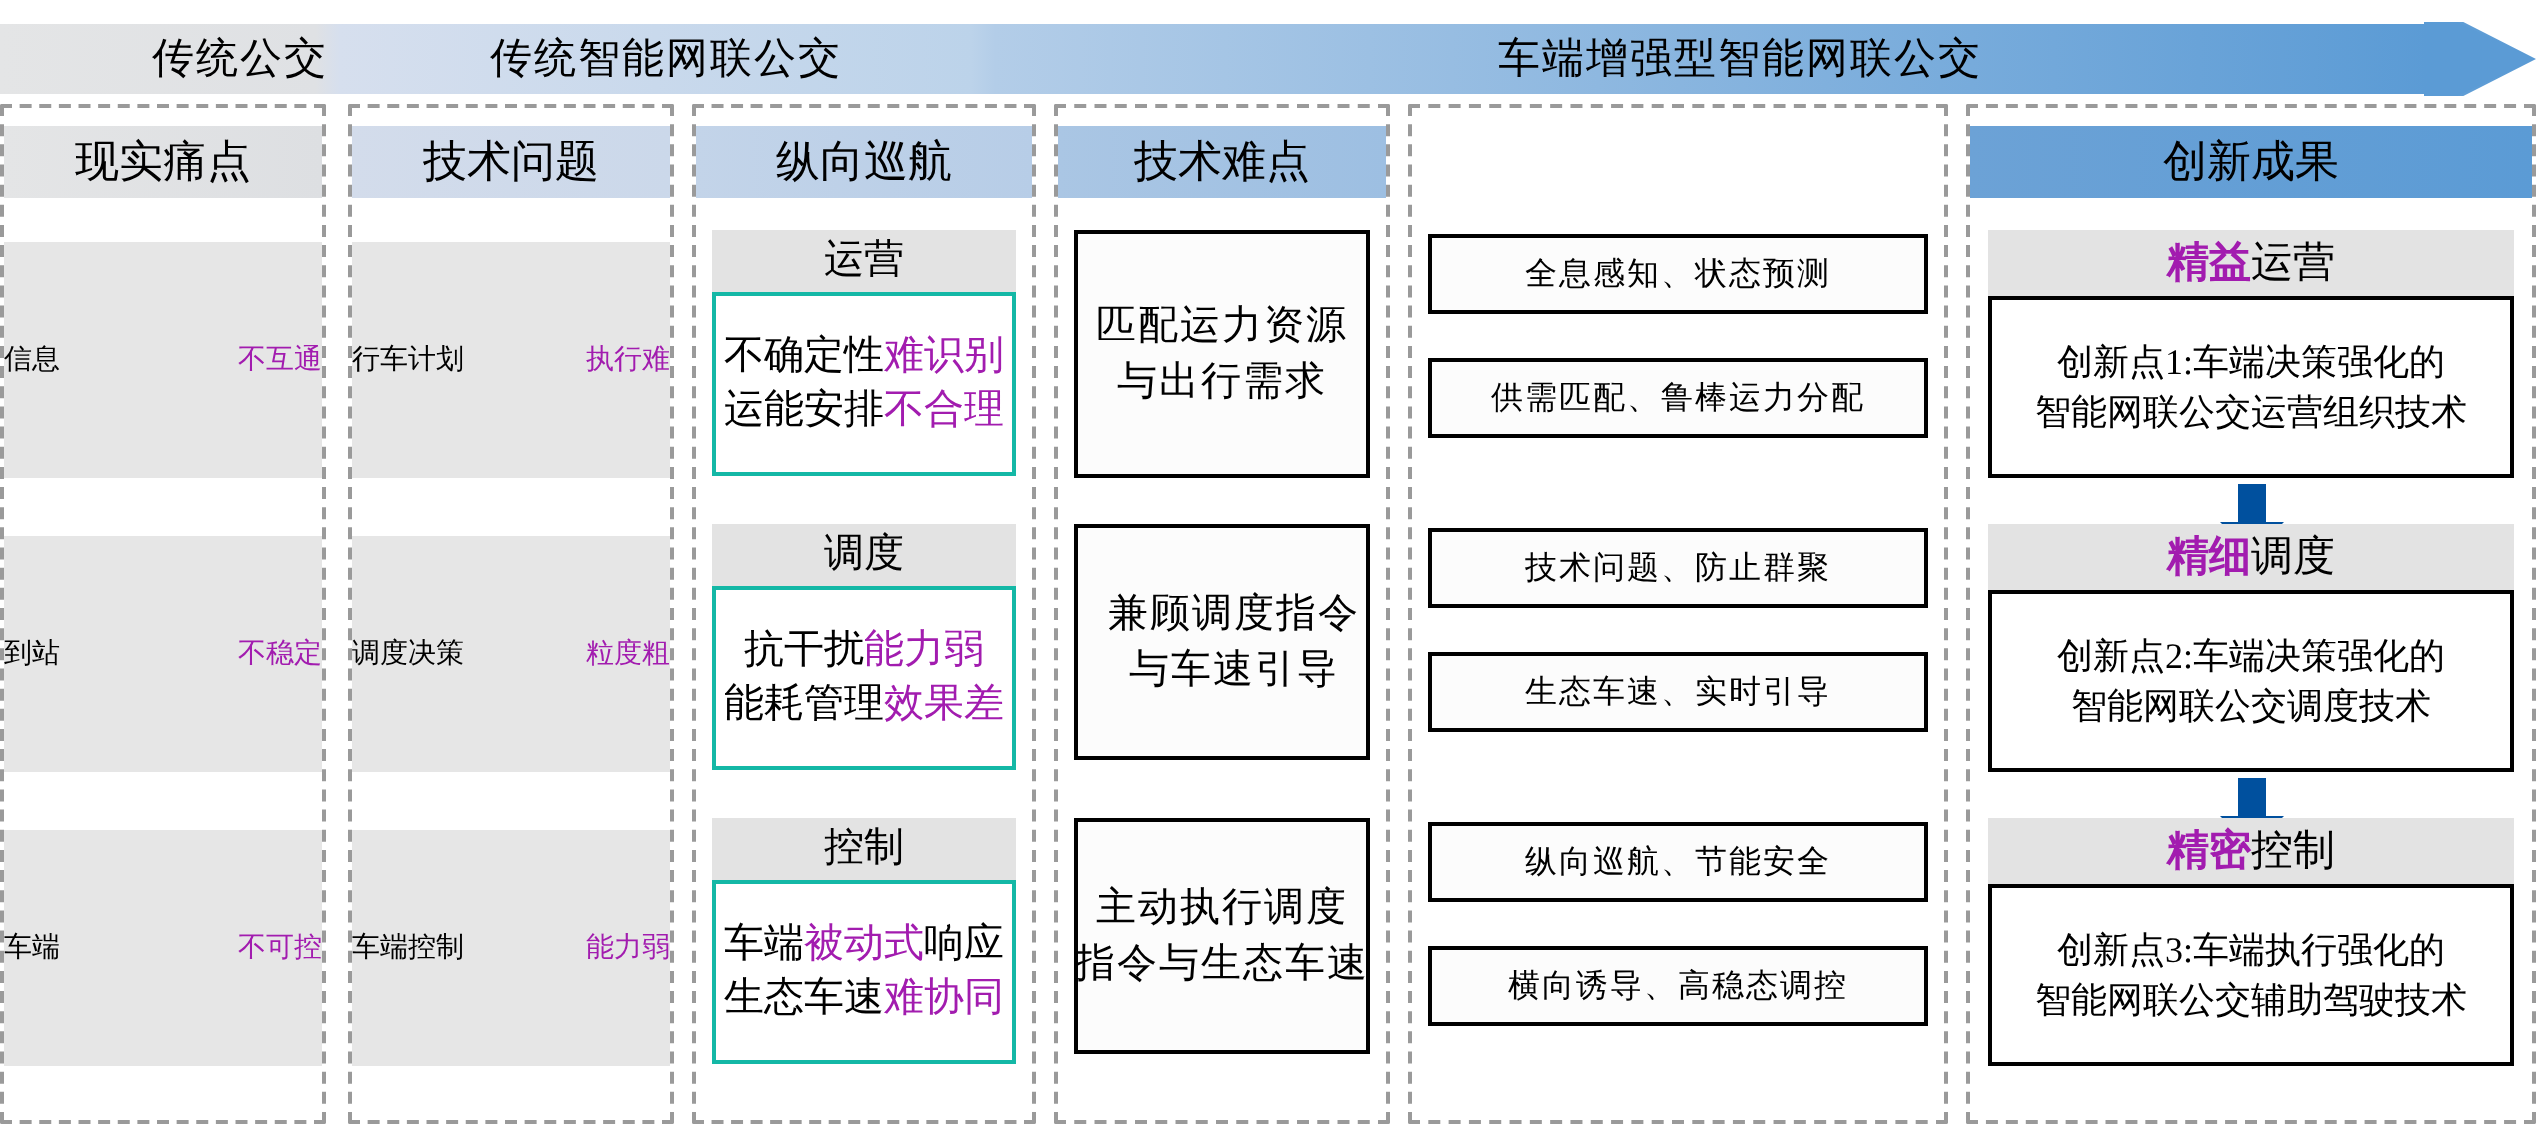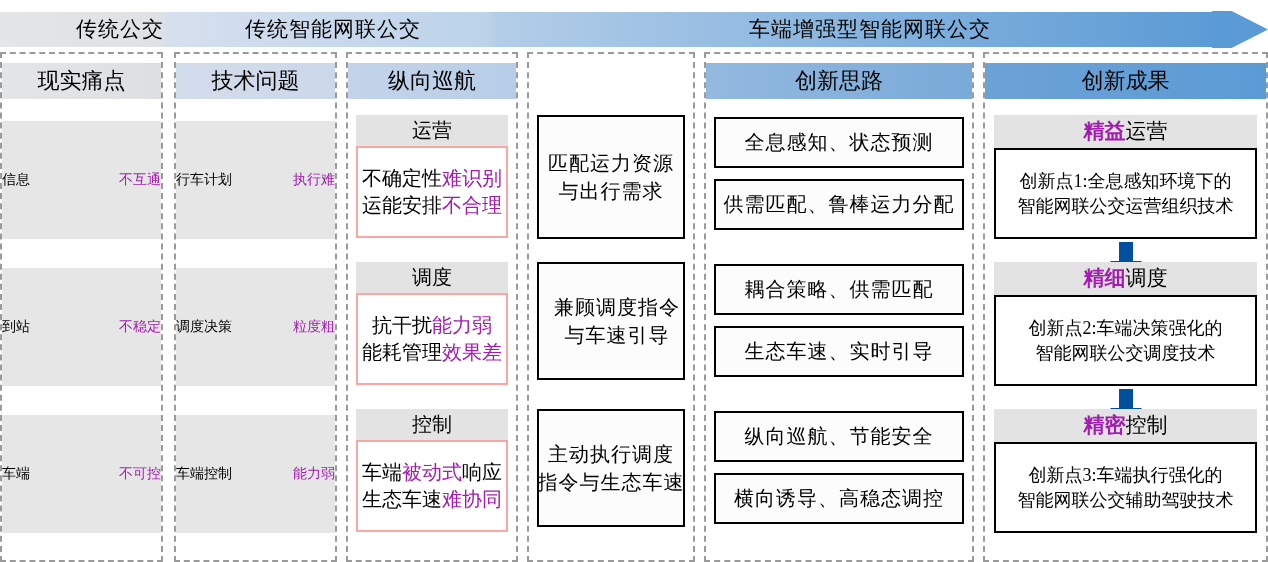--- a/index.html
+++ b/index.html
@@ -102,21 +102,21 @@
   .defect-title {
     height: 31px; line-height: 31px;
     background: #e3e3e3;
     text-align: center;
     font-size: 20px;
     color: #000;
   }
   .defect-box {
     position: absolute;
     left: 0; right: 0; top: 31px; bottom: 0;
-    border: 2px solid #fca5a5;
+    border: 2px solid #14b8a6;
     background: #fff;
     display: flex;
     flex-direction: column;
     align-items: center;
     justify-content: center;
     font-size: 20px;
     line-height: 1.34;
     white-space: nowrap;
   }
 
@@ -136,27 +136,27 @@
     letter-spacing: 1px;
   }
   .diff-box.r0 { top: 8px;   height: 124px; }
   .diff-box.r1 { top: 155px; height: 118px; padding-left: 12px; }
   .diff-box.r2 { top: 302px; height: 118px; }
 
   
   .idea-box {
     position: absolute;
     left: 8px; right: 8px;
-    height: 51px;
+    height: 40px;
     border: 2px solid #000;
     background: #fcfcfc;
     display: flex;
     align-items: center;
     justify-content: center;
-    font-size: 20px;
+    font-size: 16px;
     white-space: nowrap;
     letter-spacing: 1px;
   }
   .idea-box.g0a { top: 10px;  }
   .idea-box.g0b { top: 72px;  }
   .idea-box.g1a { top: 157px; }
   .idea-box.g1b { top: 219px; }
   .idea-box.g2a { top: 304px; }
   .idea-box.g2b { top: 366px; }
 
@@ -282,58 +282,58 @@
         <div class="defect-box">
           <div><span>车端</span><span class="red">被动式</span><span>响应</span></div>
           <div><span>生态车速</span><span class="red">难协同</span><span></span></div>
         </div>
       </div>
 
     </div>
   </div>
 
   <div class="col" id="col-3">
+    <div class="col-head">技术难点</div>
     <div class="col-body">
       <div class="diff-box r0">
         <div>匹配运力资源</div>
         <div>与出行需求</div>
       </div>
       <div class="diff-box r1">
         <div>兼顾调度指令</div>
         <div>与车速引导</div>
       </div>
       <div class="diff-box r2">
         <div>主动执行调度</div>
         <div>指令与生态车速</div>
       </div>
     </div>
   </div>
 
   <div class="col" id="col-4">
-    <div class="col-head">创新思路</div>
     <div class="col-body">
       <div class="idea-box g0a">全息感知、状态预测</div>
       <div class="idea-box g0b">供需匹配、鲁棒运力分配</div>
-      <div class="idea-box g1a">耦合策略、供需匹配</div>
+      <div class="idea-box g1a">技术问题、防止群聚</div>
       <div class="idea-box g1b">生态车速、实时引导</div>
       <div class="idea-box g2a">纵向巡航、节能安全</div>
       <div class="idea-box g2b">横向诱导、高稳态调控</div>
     </div>
   </div>
 
   <div class="col" id="col-5">
     <div class="col-head">创新成果</div>
     <div class="col-body">
 
       <div class="outcome-group r0">
         <div class="outcome-title">
           <span class="red">精益</span><span>运营</span>
         </div>
         <div class="outcome-box">
-          <div>创新点1:全息感知环境下的</div>
+          <div>创新点1:车端决策强化的</div>
           <div>智能网联公交运营组织技术</div>
         </div>
       </div>
 
       <svg class="down-arrow a0" viewBox="0 0 36 36">
         <path d="M11,0 L25,0 L25,19 L34,19 L18,35 L2,19 L11,19 Z" fill="#00509e"></path>
       </svg>
 
       <div class="outcome-group r1">
         <div class="outcome-title">

